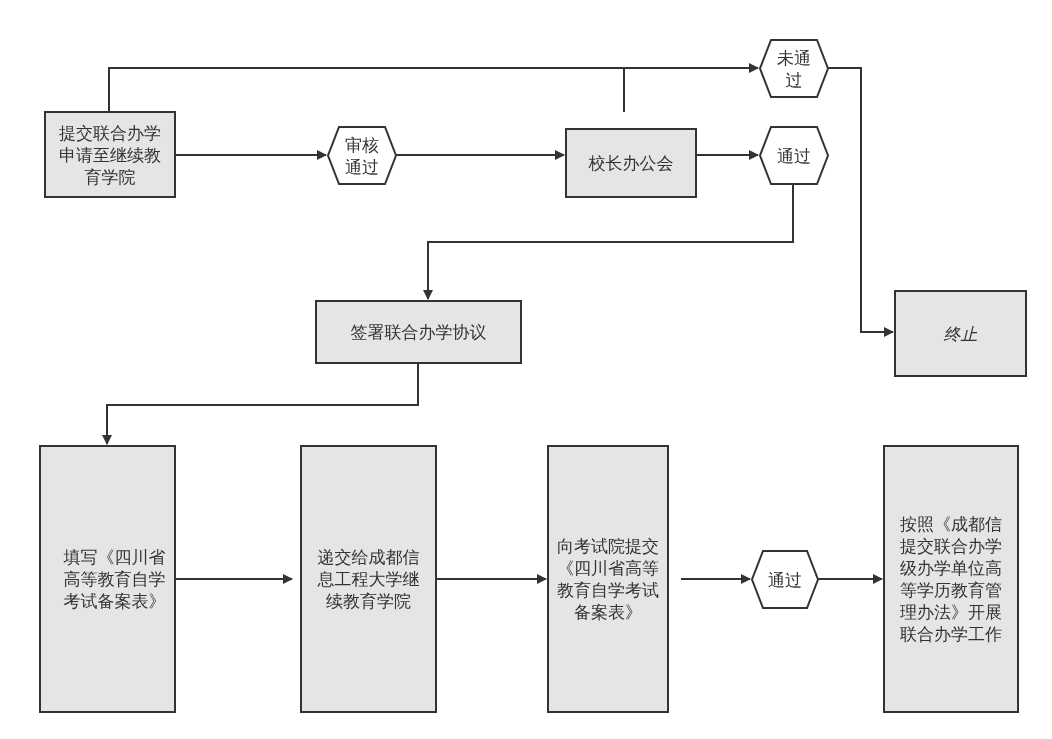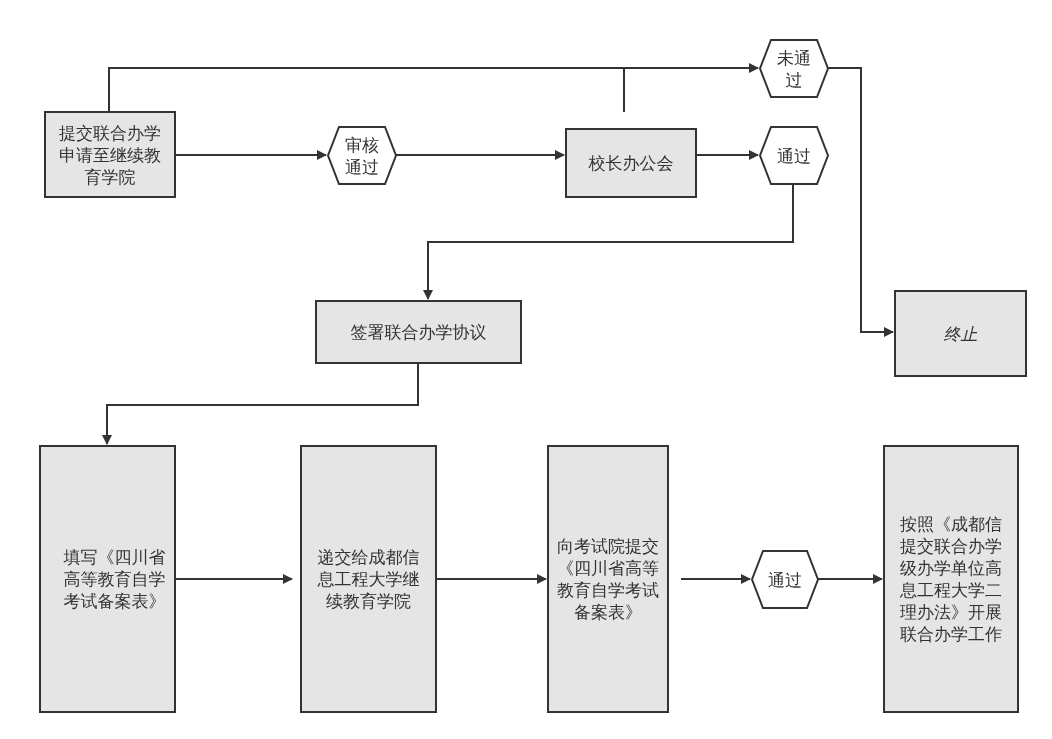--- a/index.html
+++ b/index.html
@@ -82,21 +82,21 @@
       <span>《四川省高等</span>
       <span>教育自学考试</span>
       <span>备案表》</span>
     </div>
   </div>
 <div class="node" style="left:883px; top:445px; width:136px; height:268px;">
     <div class="lbl" style="width: auto;">
       <span>按照《成都信</span>
       <span>提交联合办学</span>
       <span>级办学单位高</span>
-      <span>息工程大学二</span>
+      <span>等学历教育管</span>
       <span>理办法》开展</span>
       <span>联合办学工作</span>
     </div>
   </div>
 
 <div class="hex" style="left:327px; top:126px; width:70px; height:59px;">
   <svg viewBox="0 0 70 59" preserveAspectRatio="none">
     <polygon points="12,1 58,1 69,29.5 58,58 12,58 1,29.5" fill="#ffffff" stroke="#333333" stroke-width="2"></polygon>
   </svg>
 <div class="lbl"><span>审核</span><span>通过</span></div>

